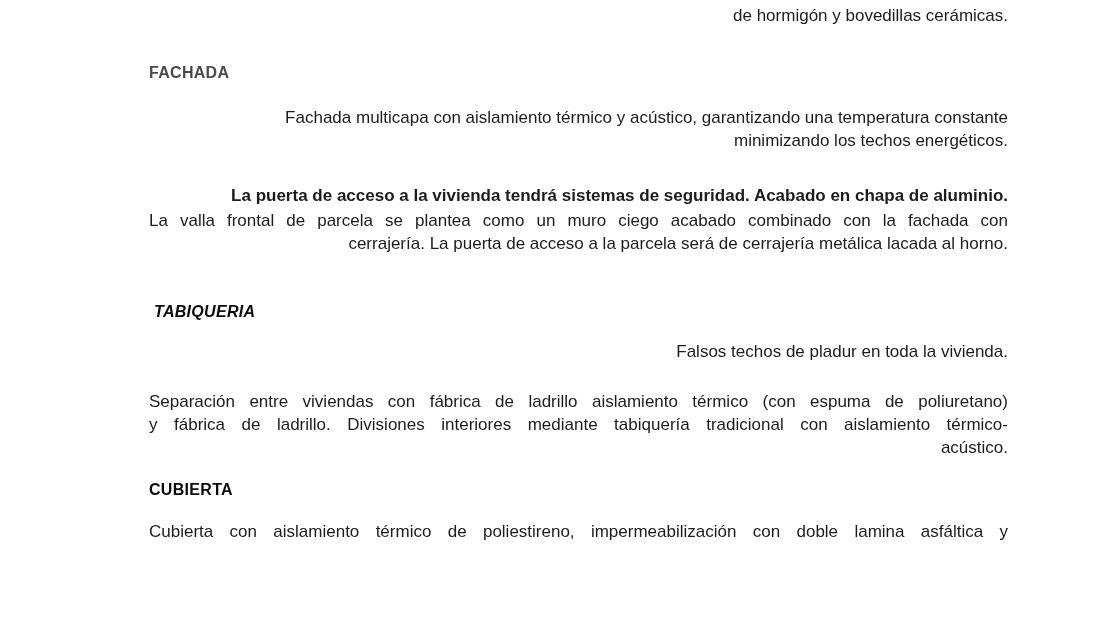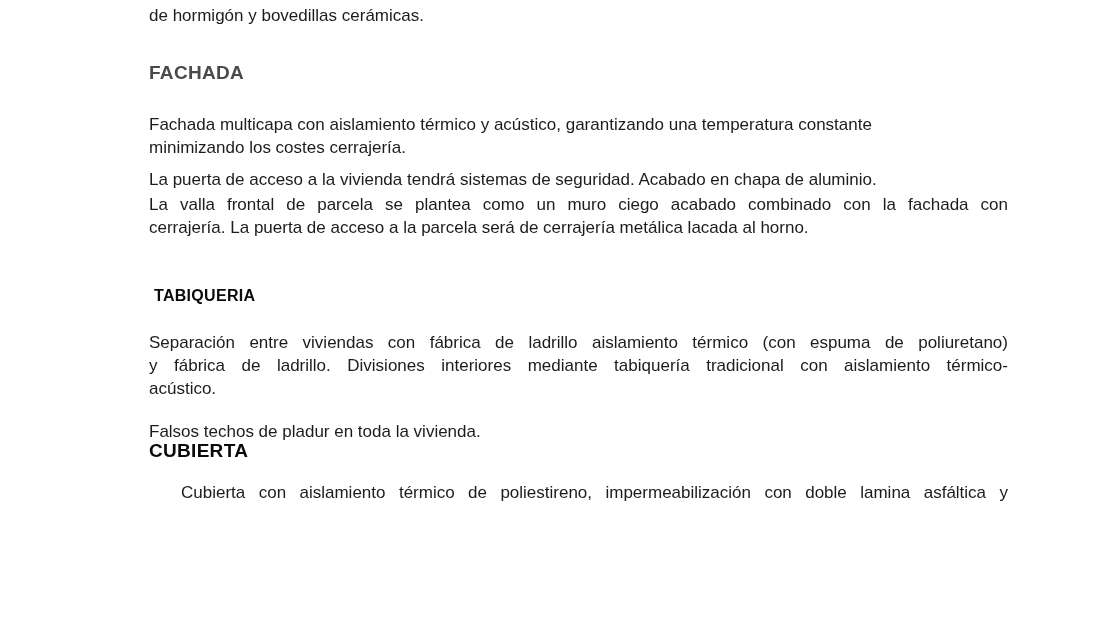--- a/index.html
+++ b/index.html
@@ -19,86 +19,87 @@
     width: 1110px;
     height: 623px;
     padding: 4px 102px 0 149px;
     background: #ffffff;
   }
   .para { margin: 0; }
   .line {
     font-size: 17px;
     line-height: 23px;
     white-space: normal;
+    text-align: right;
   }
   
   .j {
     text-align: justify;
     text-align-last: justify;
   }
   .heading {
     font-weight: bold;
-    font-size: 19px;
+    font-size: 16px;
     line-height: 16px;
     letter-spacing: 0.3px;
     margin: 0;
   }
   .h-gray { color: #4a4a4a; }
   .h-black { color: #0a0a0a; }
   #h-fachada { margin-top: 38px; }
-  #p-fachada-1 { margin-top: 32px; }
+  #p-fachada-1 { margin-top: 25px; }
   #p-fachada-2 { margin-top: 16px; }
-  #p-fachada-3 { margin-top: 9px; }
+  #p-fachada-3 { margin-top: 32px; font-weight: bold; }
   #p-fachada-4 { margin-top: 2px; }
-  #h-tabiqueria { margin-top: 48px; padding-left: 5px; font-size: 16px; line-height: 17px; }
+  #h-tabiqueria { margin-top: 48px; padding-left: 5px; font-size: 16px; line-height: 17px; font-style: italic; }
   #p-tabiqueria-1 { margin-top: 27px; }
   #p-tabiqueria-2 { margin-top: 20px; }
-  #h-cubierta { }
-  #p-cubierta-1 { margin-top: 22px; margin-left: 32px; }
+  #h-cubierta { margin-top: 23px; }
+  #p-cubierta-1 { margin-top: 22px; }
   .spaced {
     letter-spacing: 3.5px;
     margin: 0 5px;
   }
 </style>
 </head>
 <body>
 
 <div class="page">
 
   <div class="para" id="p-fragment">
     <div class="line">de hormigón y bovedillas cerámicas.</div>
   </div>
 
   <h2 class="heading h-gray" id="h-fachada">FACHADA</h2>
 
   <div class="para" id="p-fachada-1">
     <div class="line">Fachada multicapa con aislamiento térmico y acústico, garantizando una temperatura constante</div>
-    <div class="line">minimizando los costes cerrajería.</div>
+    <div class="line">minimizando los techos energéticos.</div>
   </div>
 
 
   <div class="para" id="p-fachada-3">
     <div class="line">La puerta de acceso a la vivienda tendrá sistemas de seguridad. Acabado en chapa de aluminio.</div>
   </div>
 
   <div class="para" id="p-fachada-4">
     <div class="line j">La valla frontal de parcela se plantea como un muro ciego acabado combinado con la fachada con</div>
     <div class="line">cerrajería. La puerta de acceso a la parcela será de cerrajería metálica lacada al horno.</div>
   </div>
 
   <h2 class="heading h-black" id="h-tabiqueria">TABIQUERIA</h2>
 
+  <div class="para" id="p-tabiqueria-2">
+    <div class="line">Falsos techos de pladur en toda la vivienda.</div>
+  </div>
+
   <div class="para" id="p-tabiqueria-1">
     <div class="line j">Separación entre viviendas con fábrica de ladrillo aislamiento térmico (con espuma de poliuretano)</div>
     <div class="line j">y fábrica de ladrillo. Divisiones interiores mediante tabiquería tradicional con aislamiento térmico-</div>
     <div class="line">acústico.</div>
-  </div>
-
-  <div class="para" id="p-tabiqueria-2">
-    <div class="line">Falsos techos de pladur en toda la vivienda.</div>
   </div>
 
   <h2 class="heading h-black" id="h-cubierta">CUBIERTA</h2>
 
   <div class="para" id="p-cubierta-1">
     <div class="line j">Cubierta con aislamiento térmico de poliestireno, impermeabilización con doble lamina asfáltica y</div>
   </div>
 
 </div>
 

